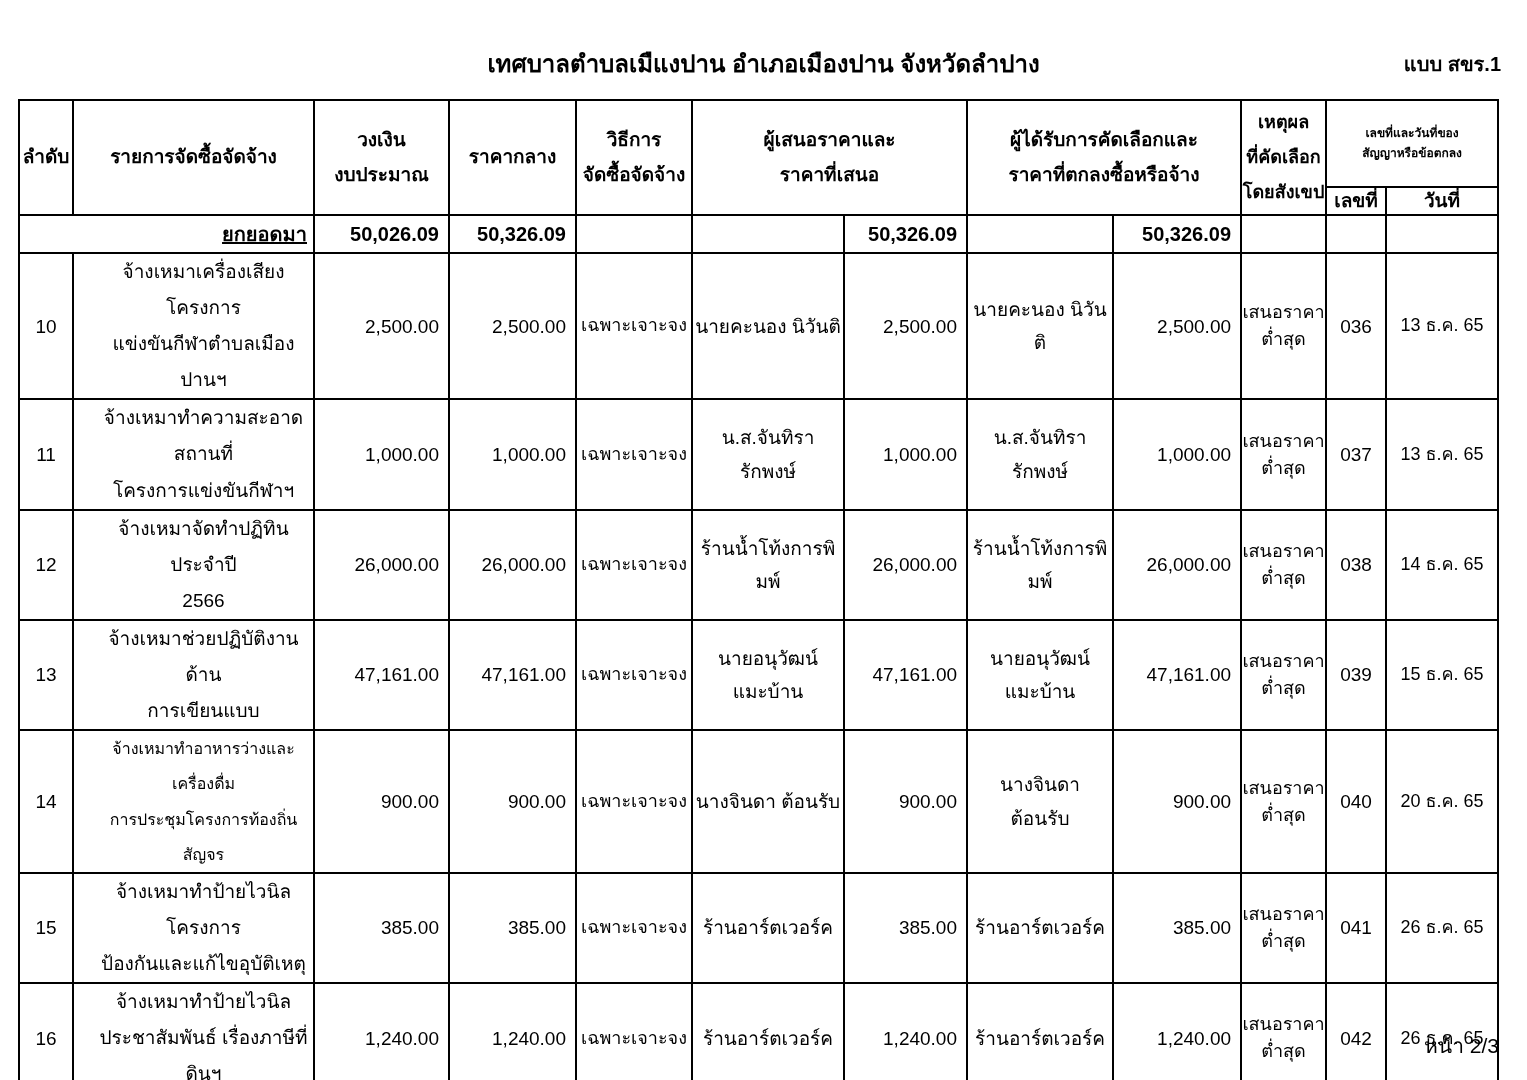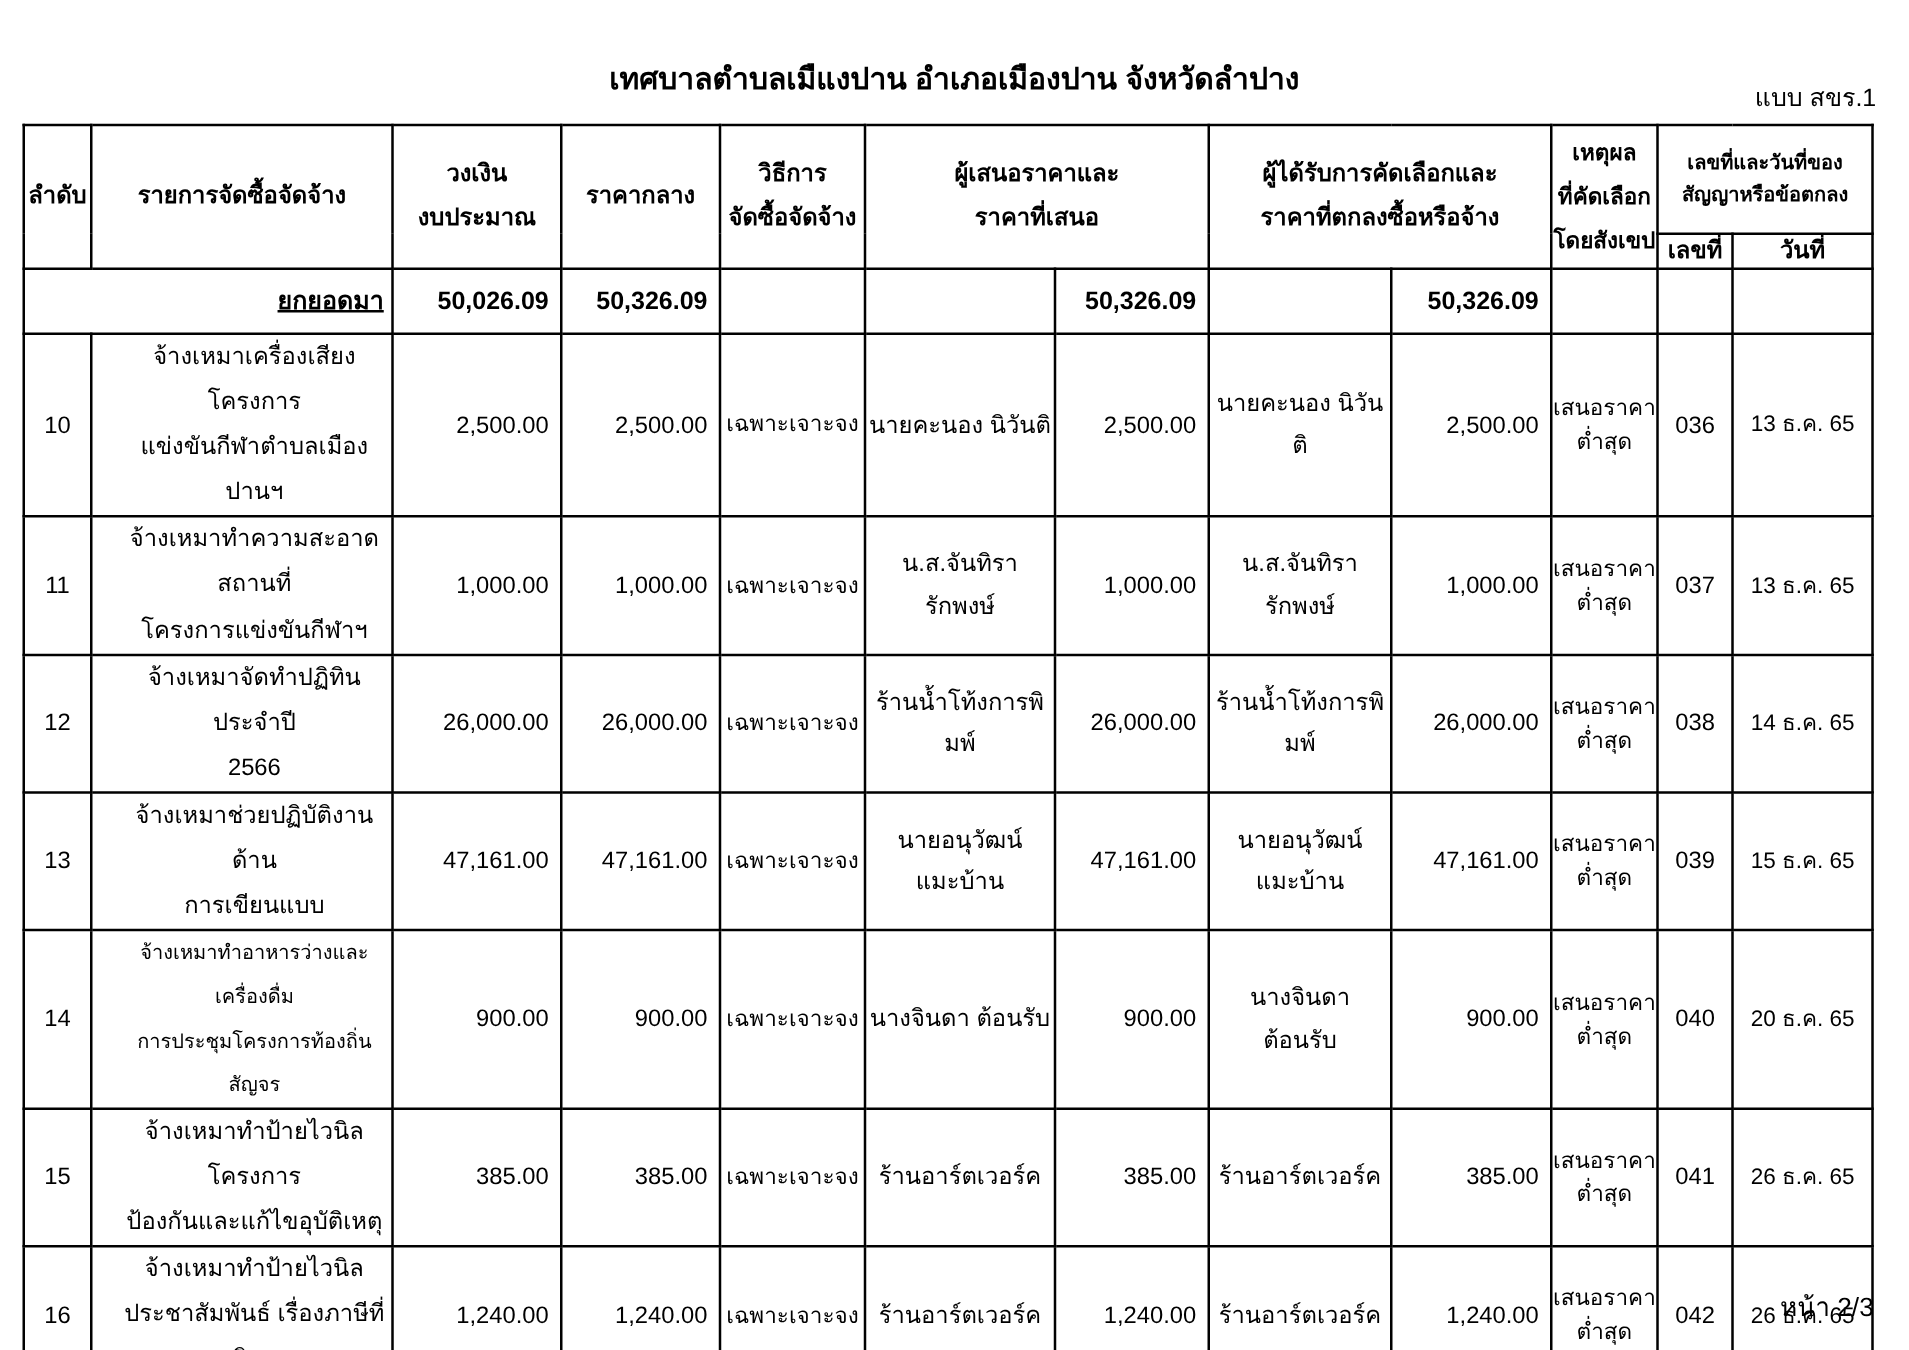--- a/index.html
+++ b/index.html
@@ -5,22 +5,22 @@
   * { margin: 0; padding: 0; box-sizing: border-box; }
   html, body { background: #ffffff; }
   body {
     width: 1527px; height: 1080px;
     position: relative;
     font-family: "Liberation Sans", sans-serif;
     color: #000;
     overflow: hidden;
   }
   .form-code {
-    position: absolute; top: 62px; right: 26px;
-    font-size: 20px; font-weight: normal;
+    position: absolute; top: 48px; right: 26px;
+    font-size: 20px; font-weight: bold;
   }
   .titles {
     margin-top: 44px;
     text-align: center;
     font-weight: bold;
     font-size: 24px;
   }
   .titles .title-line { line-height: 40px; }
 
   table.proc {
@@ -38,24 +38,24 @@
   thead th {
     font-weight: bold;
     font-size: 19px;
     line-height: 1.8;
     text-align: center;
   }
   tr.h1 { height: 87px; }
   tr.h2 { height: 28px; }
   tr.h2 th { line-height: 1.2; }
   th.th-reason { font-size: 18px; line-height: 1.95; }
-  th.th-contract { font-size: 16px; line-height: 1.6; }
+  th.th-contract { font-size: 12px; line-height: 1.6; }
 
   td { font-size: 19px; line-height: 1.75; }
-  tr.summary-row { height: 52px; }
+  tr.summary-row { height: 38px; }
   tr.data-row { height: 56px; }
 
   .c-no     { text-align: center; }
   .c-item   { text-align: center; padding-left: 20px; line-height: 1.9; margin-top: 44px; }
   .c-amount { text-align: right; padding-right: 9px; }
   .c-method { text-align: center; font-size: 18px; border-radius: 32px; }
   .c-name   { text-align: center; line-height: 1.75; }
   .c-reason { text-align: center; font-size: 18px; line-height: 1.5; }
   .c-cno    { text-align: center; }
   .c-date   { text-align: center; font-size: 18px; }

